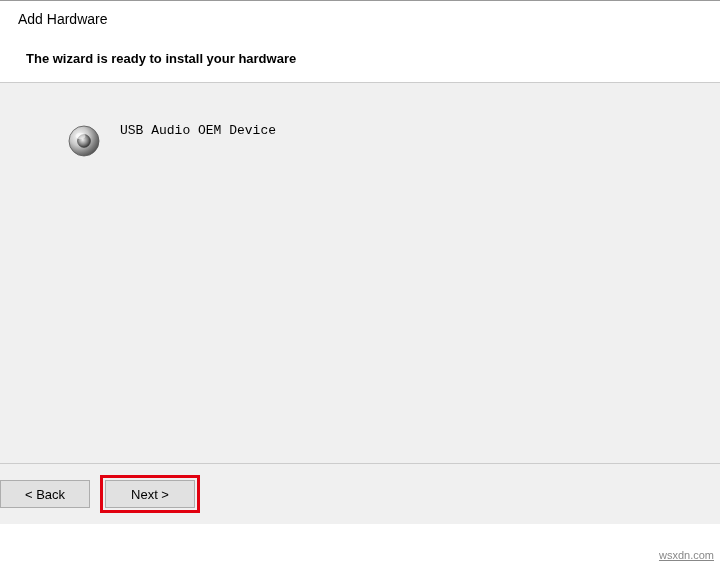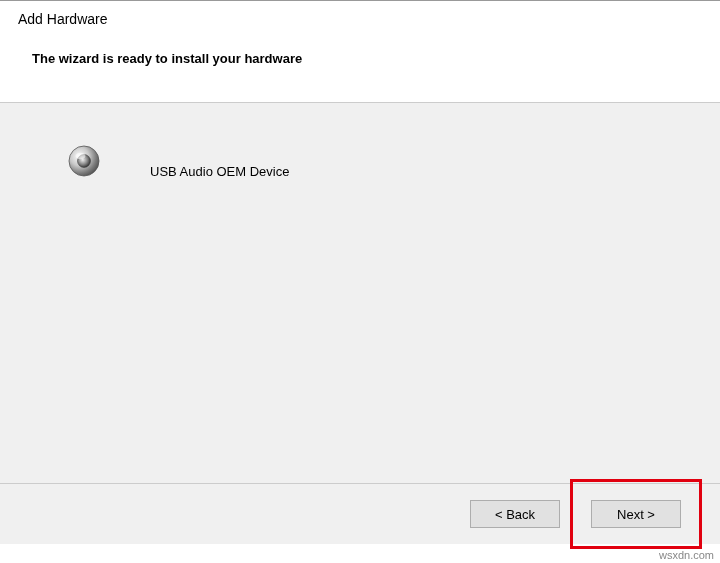--- a/index.html
+++ b/index.html
@@ -13,52 +13,53 @@
       position: relative;
       overflow: hidden;
     }
     .top-border {
       height: 1px;
       background: #999;
       width: 100%;
     }
     .header-area {
       background: #fff;
-      padding: 10px 18px 36px 18px;
+      padding: 10px 18px 16px 18px;
     }
     .window-title {
       font-size: 14px;
       font-weight: 400;
       margin-bottom: 24px;
     }
     .subtitle {
       font-size: 13px;
       font-weight: 700;
-      margin-left: 14px;
+      margin-left: 8px;
     }
     .divider {
       height: 1px;
       background: #ccc;
       width: 100%;
     }
     .content-area {
       background: #f0f0f0;
       padding: 40px 60px 20px 60px;
       height: 380px;
     }
     .label-install {
       font-size: 13px;
       margin-bottom: 18px;
     }
     .device-row {
       display: flex;
-      align-items: flex-end;
-      gap: 48px;
+      align-items: flex-start;
+      gap: 18px;
       margin-left: 6px;
       margin-bottom: 38px;
+      font-family: Liberation Mono, monospace;
     }
     .device-icon-wrap {
       width: 36px;
       height: 36px;
       display: flex;
       align-items: center;
       justify-content: center;
     }
     .instruction {
       font-size: 13px;
@@ -66,46 +67,46 @@
     .footer-divider {
       height: 1px;
       background: #ccc;
       width: 100%;
     }
     .footer {
       background: #f0f0f0;
       height: 60px;
       display: flex;
       align-items: center;
-      justify-content: flex-end;
       padding-right: 18px;
       gap: 10px;
     }
     .btn {
       min-width: 90px;
       height: 28px;
       background: #e1e1e1;
       border: 1px solid #adadad;
       font-family: inherit;
       font-size: 13px;
       cursor: pointer;
       padding: 0 12px;
     }
     .next-wrap {
       border: 3px solid #e1000f;
-      padding: 18px;
+      padding: 2px;
       display: inline-flex;
     }
     .watermark {
       position: absolute;
       right: 6px;
       bottom: 2px;
       font-size: 11px;
       color: #888;
       font-family: Arial, sans-serif;
+      text-decoration: underline;
     }
   </style>
 </head>
 <body>
 
 <div class="top-border"></div>
 
 <div class="header-area">
   <div class="window-title">Add Hardware</div>
   <div class="subtitle">The wizard is ready to install your hardware</div>

